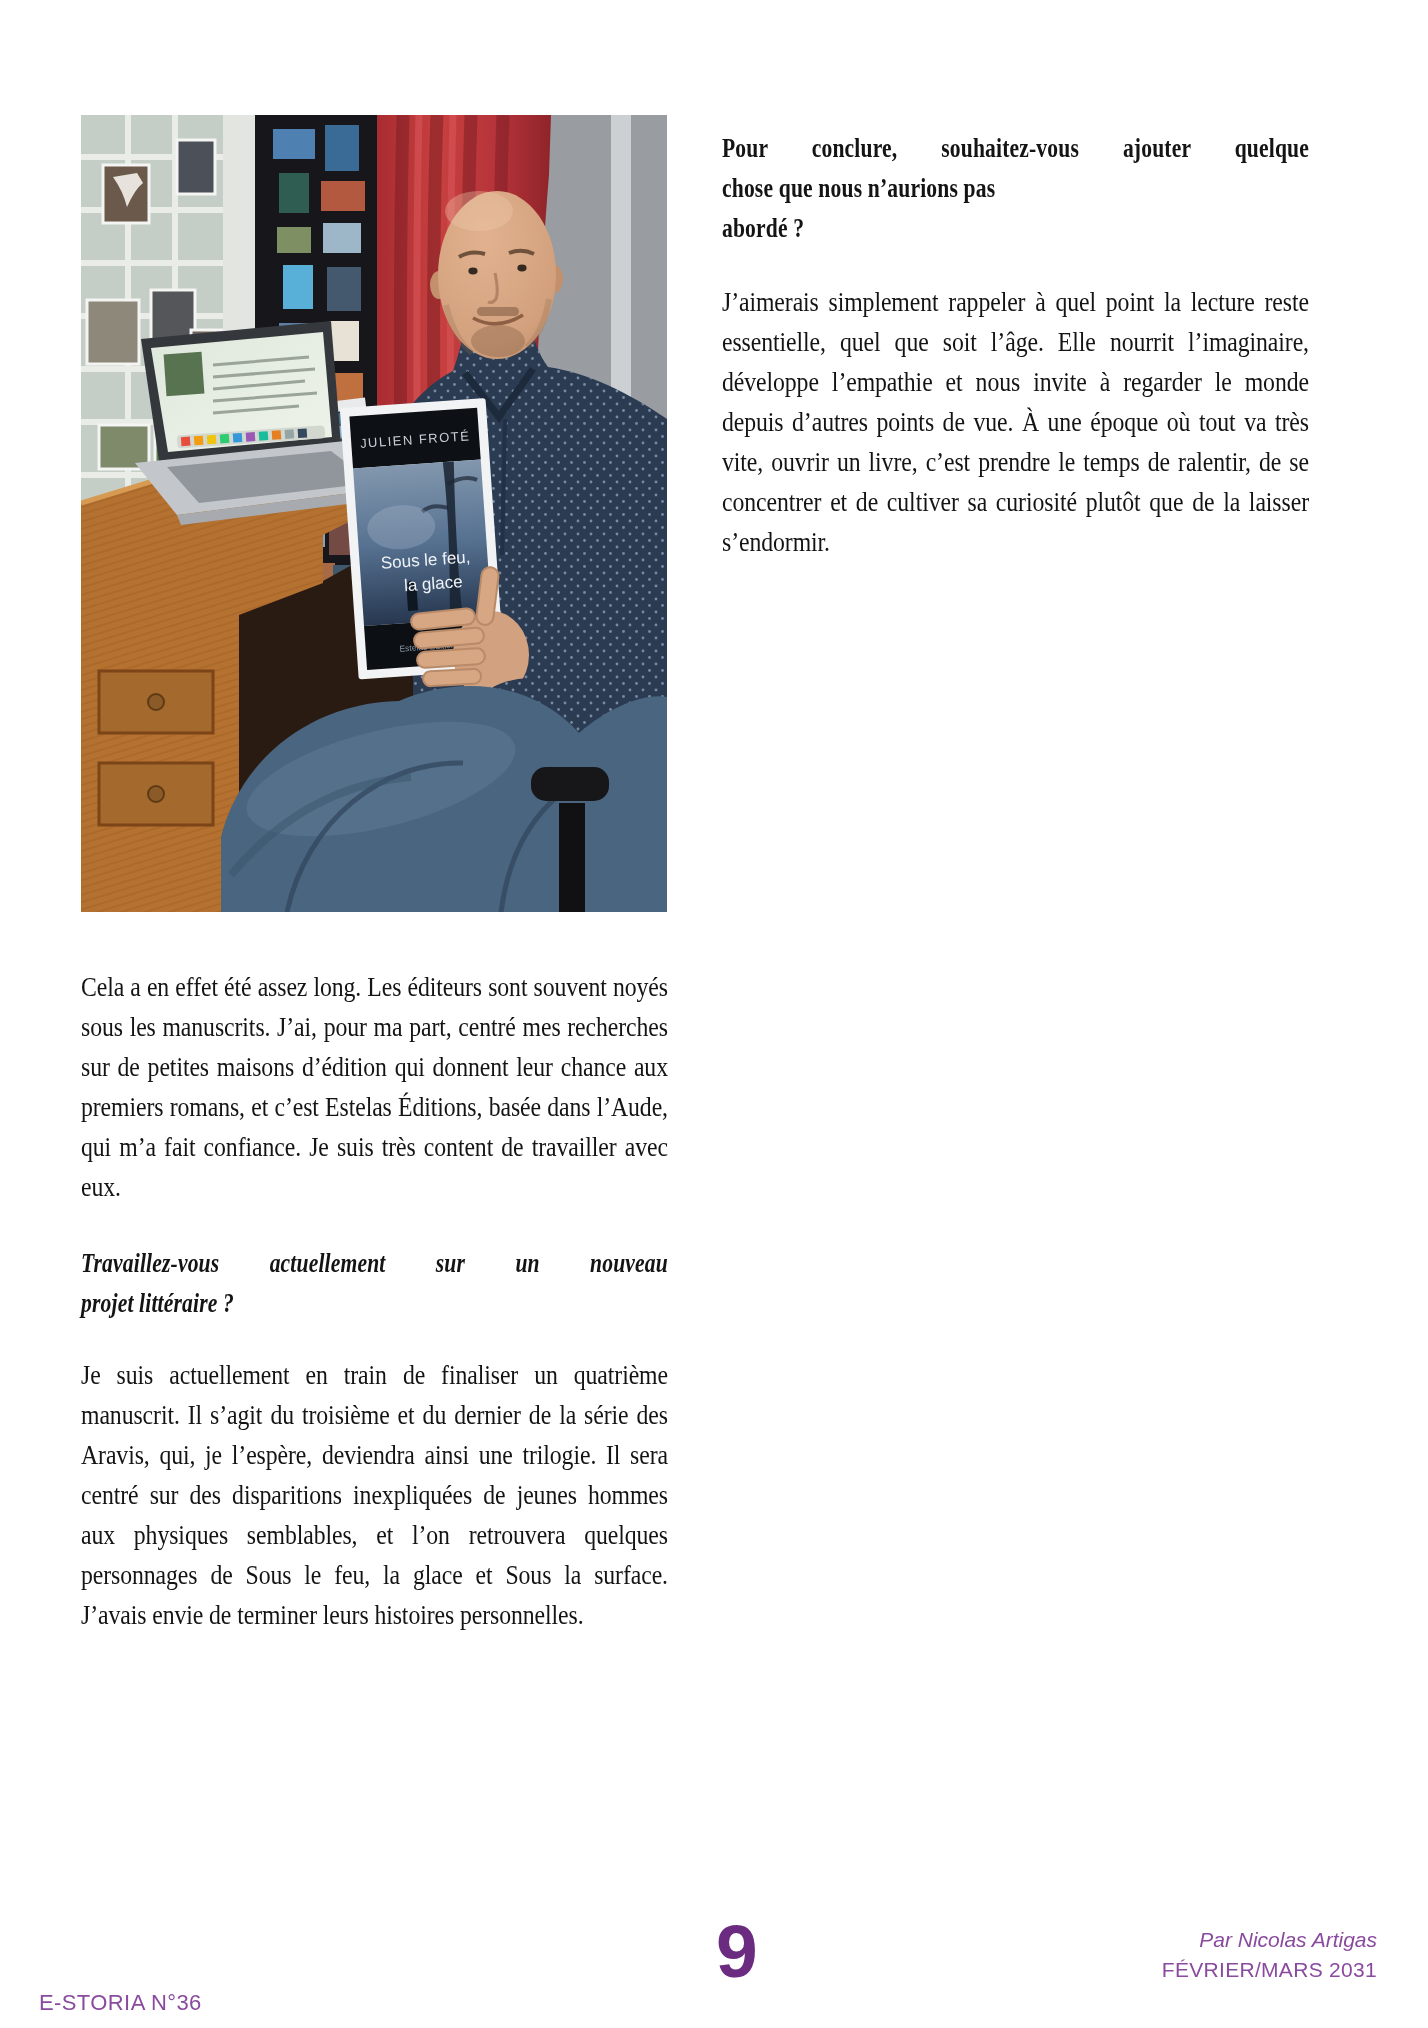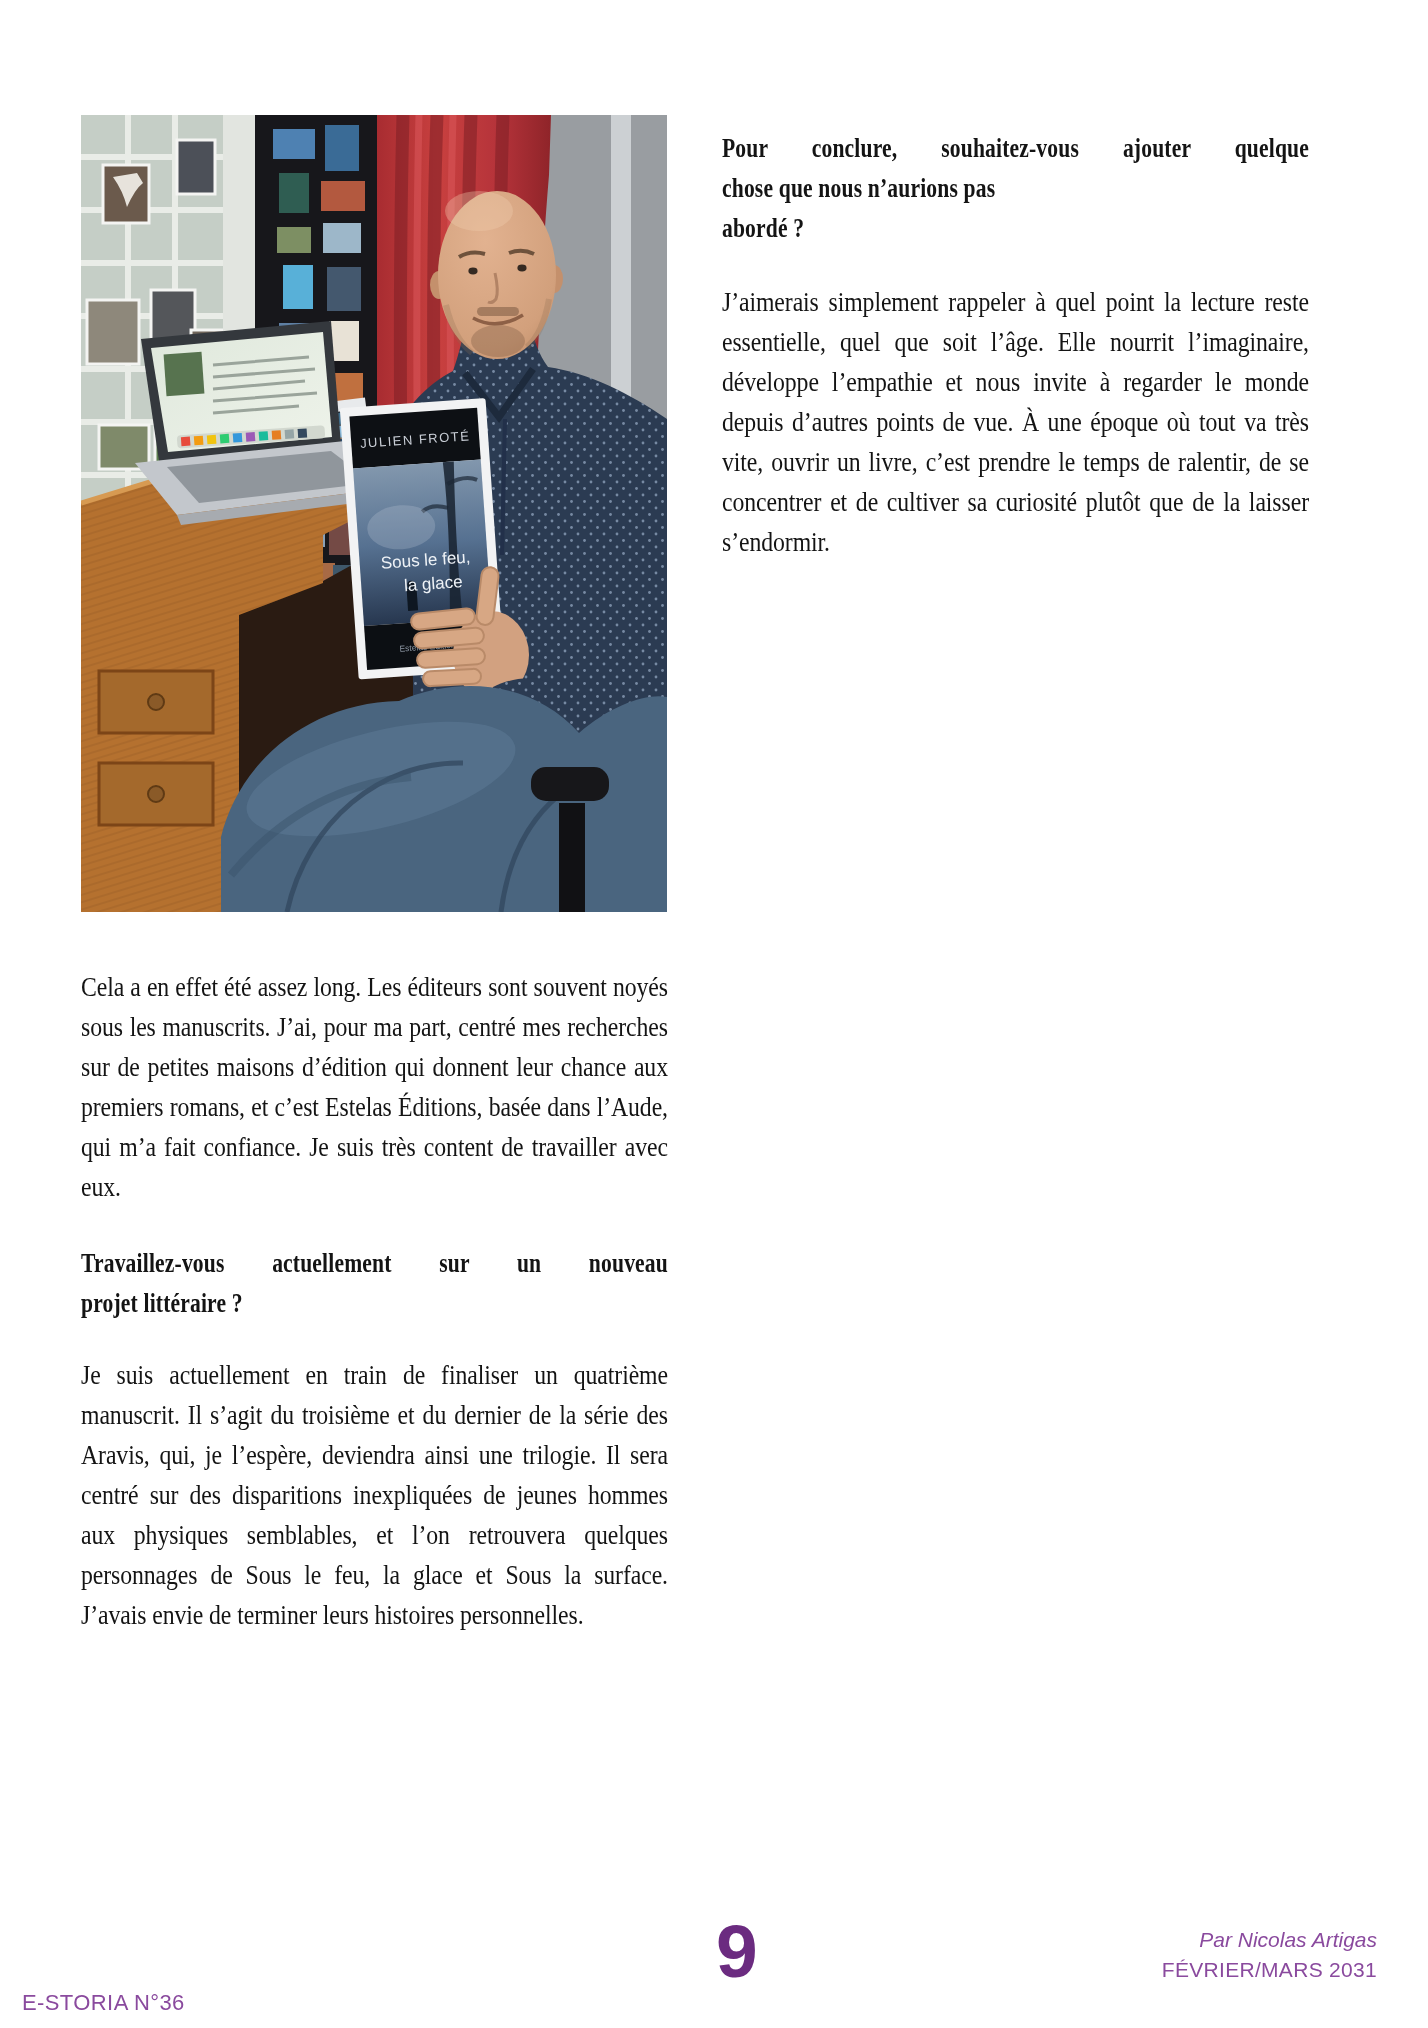--- a/index.html
+++ b/index.html
@@ -17,25 +17,25 @@
   .col-right{left:722px;top:128px;}
   .q{font-weight:bold;font-size:27px;line-height:40px;letter-spacing:.2px;}
   .condense-h{width:734px;transform:scaleX(0.7997);transform-origin:0 0;}
   .qline{display:block;text-align:left;}
   .qline.stretch{text-align:justify;text-align-last:justify;}
   .a{font-size:27px;line-height:40px;margin-top:32px;}
   .condense-b{width:667px;transform:scaleX(0.880);transform-origin:0 0;
               text-align:justify;letter-spacing:-.1px;}
   .mb-q1{margin-bottom:47px;}
   .mb-a1{margin-bottom:36px;}
-  .mb-q2{margin-bottom:17px;}
+  .mb-q2{margin-bottom:17px;font-style:italic;}
   .mb-q3{margin-bottom:34px;}
   
   .footer-issue{
-    position:absolute;left:22px;top:1990px;
+    position:absolute;left:39px;top:1990px;
     font-family:"Liberation Sans",sans-serif;font-size:22px;
     color:#8a4a9e;letter-spacing:.4px;
   }
   .footer-pagenum{
     position:absolute;left:716px;top:1914px;line-height:1;
     font-family:"Liberation Sans",sans-serif;font-weight:bold;
     font-size:75px;color:#6b2b80;
   }
   .footer-right{
     position:absolute;right:51px;top:1928px;text-align:right;

